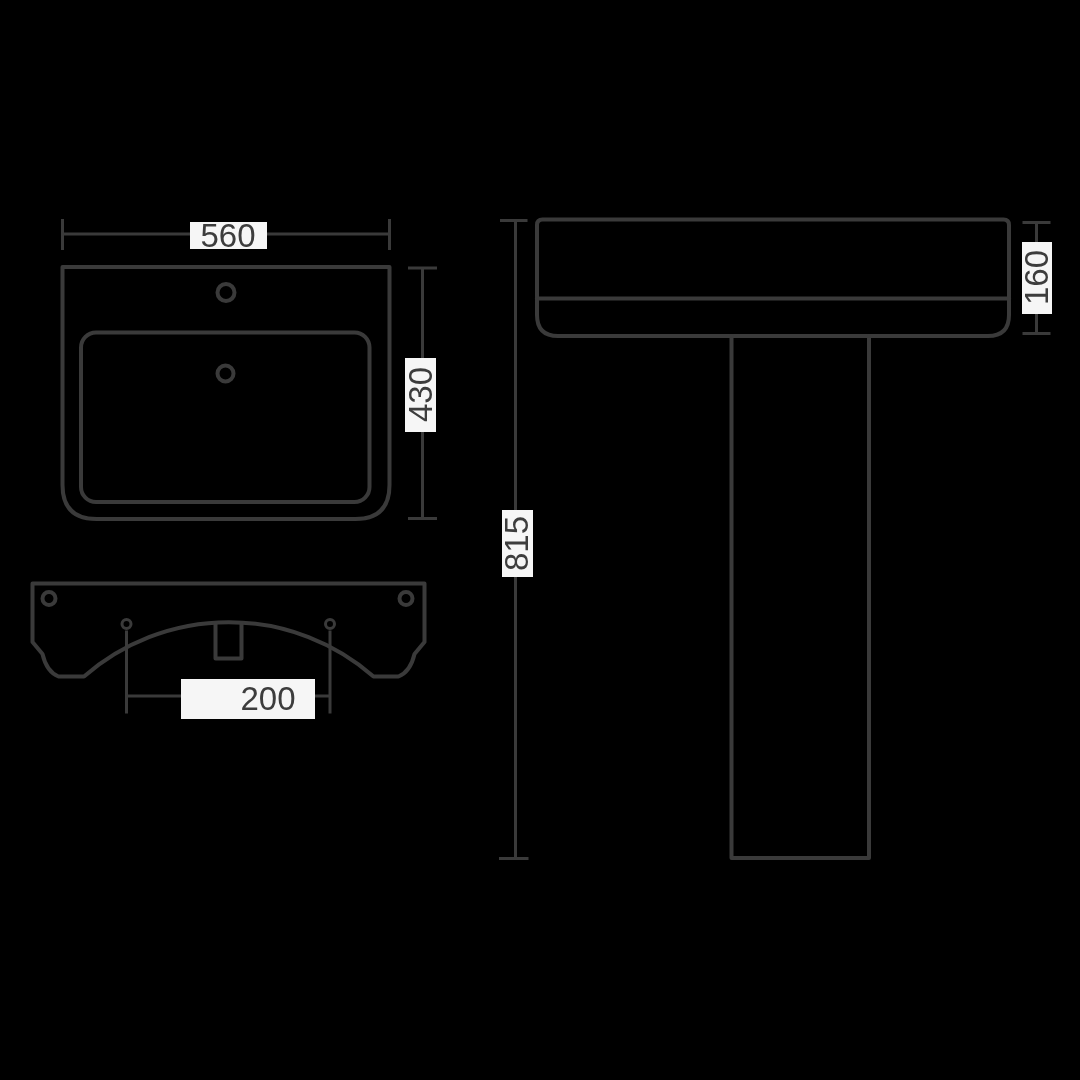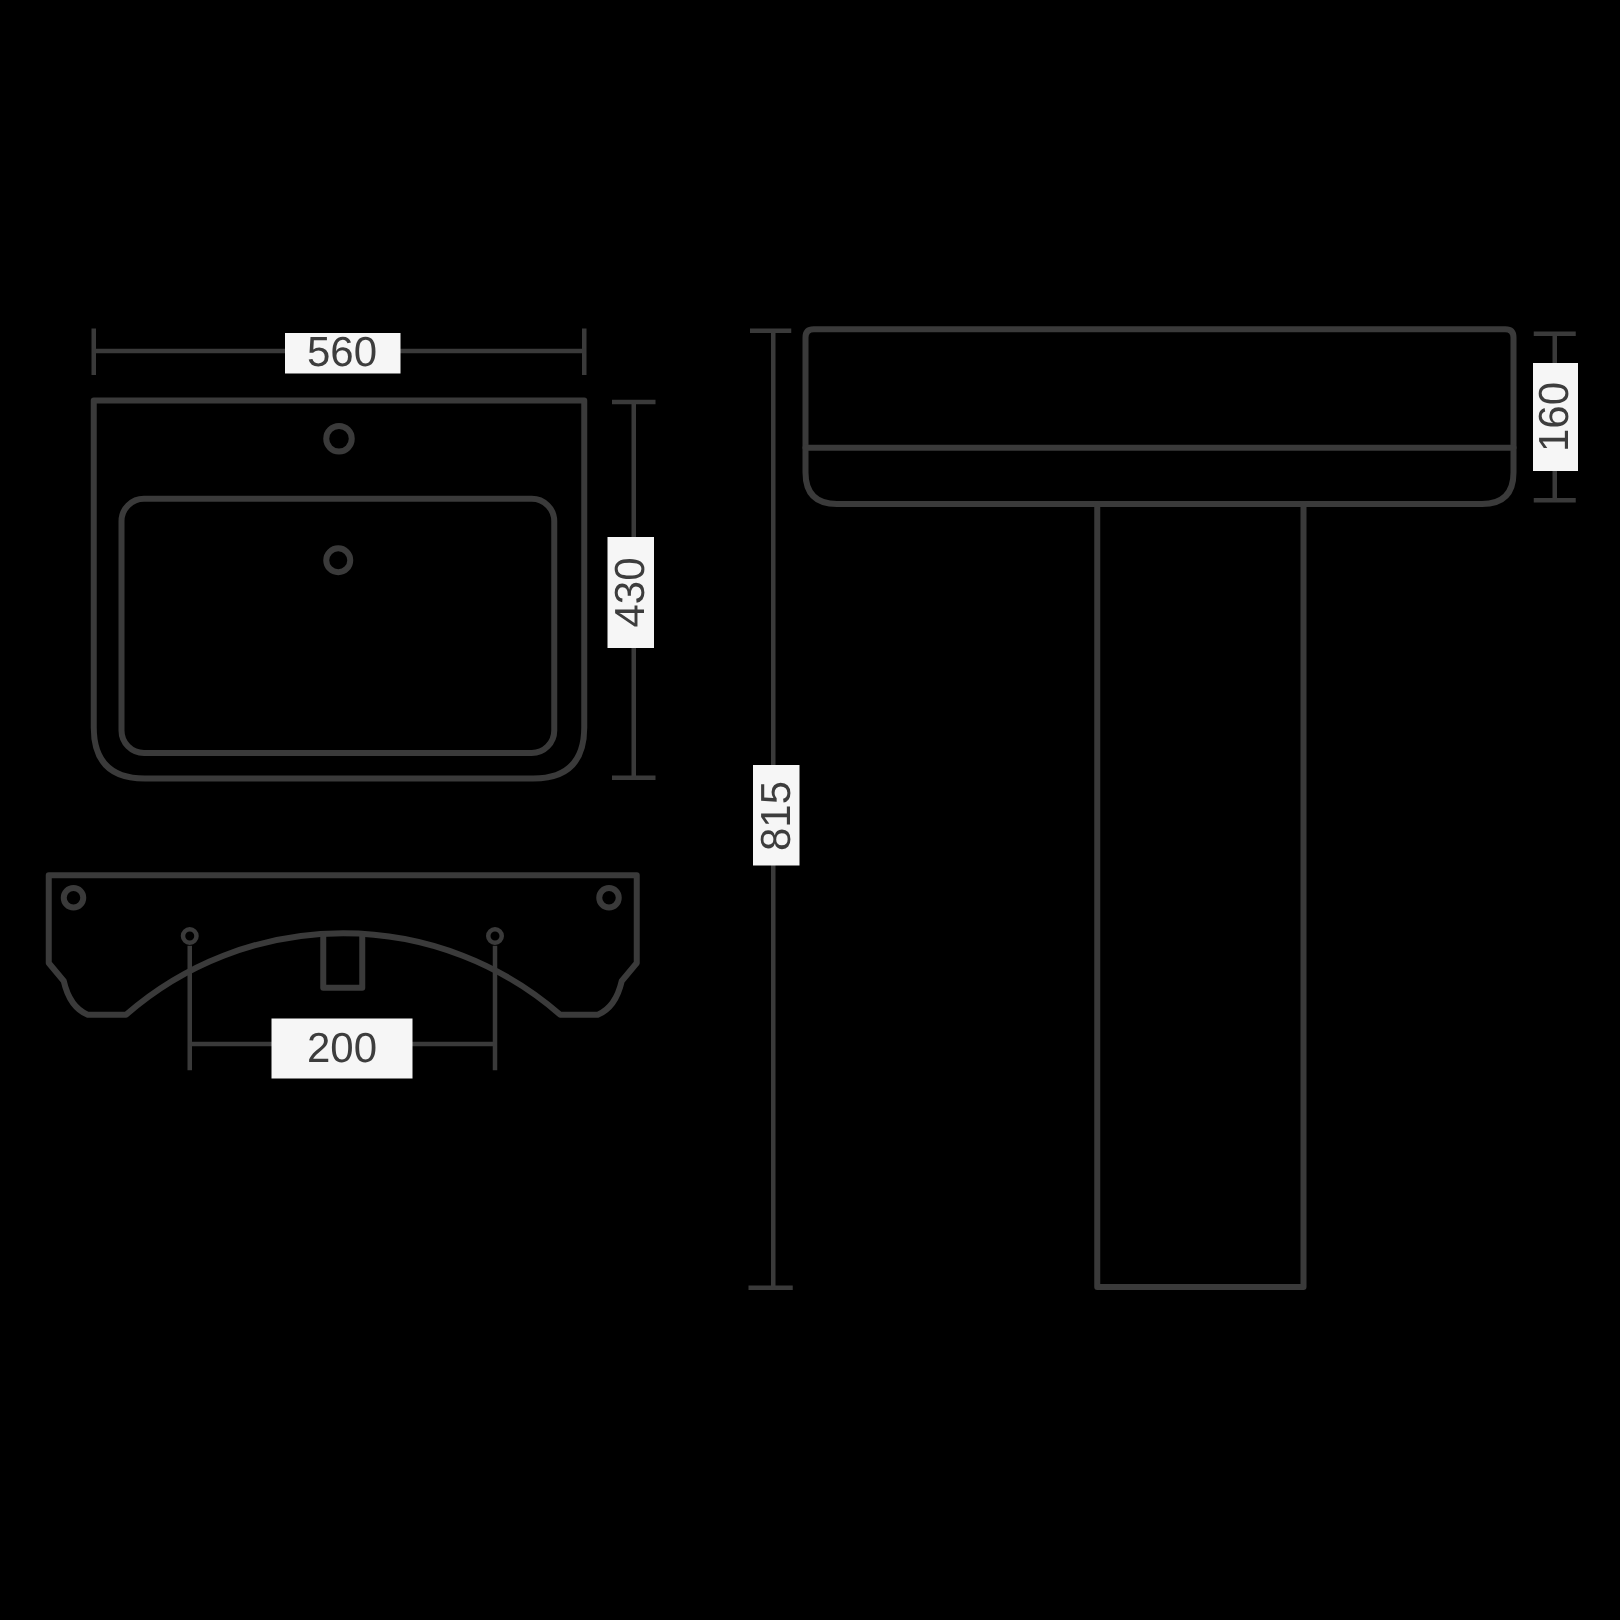--- a/index.html
+++ b/index.html
@@ -20,21 +20,21 @@
   .linework *{vector-effect:none;}
   .outline{fill:none;stroke:var(--line);stroke-width:4;stroke-linejoin:round;stroke-linecap:round;}
   .thin{fill:none;stroke:var(--line);stroke-width:3;stroke-linejoin:round;stroke-linecap:butt;}
   .hole{fill:none;stroke:var(--line);stroke-width:4;}
   .hole-small{fill:none;stroke:var(--line);stroke-width:3;}
   .dim-label{
     position:absolute;
     background:var(--label-bg);
     color:var(--label-text);
     display:flex;align-items:center;justify-content:center;
-    font-size:28px;
+    font-size:33px;
     line-height:1;
     z-index:2;
     user-select:none;
   }
   .dim-label .txt{display:block;}
   .dim-label.vertical .txt{transform:rotate(-90deg);white-space:nowrap;}
 </style>
 </head>
 <body>
 
@@ -96,21 +96,21 @@
   </svg>
 
   <div class="dim-label" style="left:189.5px;top:221.5px;width:77px;height:27px;">
     <span class="txt">560</span>
   </div>
 
   <div class="dim-label vertical" style="left:405px;top:357.5px;width:31px;height:74px;">
     <span class="txt">430</span>
   </div>
 
-  <div class="dim-label" style="left:181px;top:678.5px;width:94px;height:40px;">
+  <div class="dim-label" style="left:181px;top:678.5px;width:94px;height:40px;padding-left:40px;">
     <span class="txt">200</span>
   </div>
 
   <div class="dim-label vertical" style="left:501.5px;top:510px;width:31px;height:67px;">
     <span class="txt">815</span>
   </div>
 
   <div class="dim-label vertical" style="left:1021.5px;top:241.5px;width:30px;height:72px;">
     <span class="txt">160</span>
   </div>

